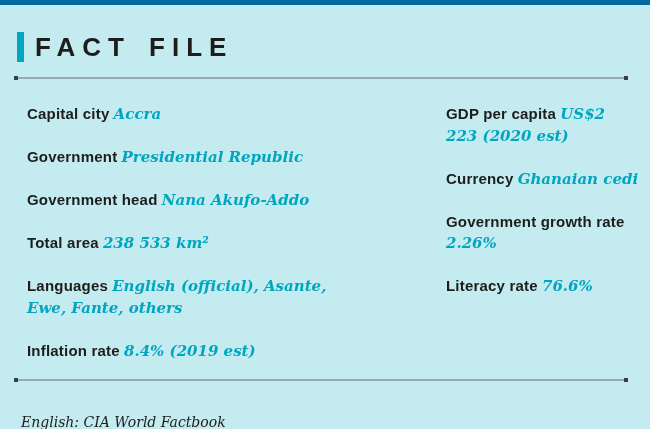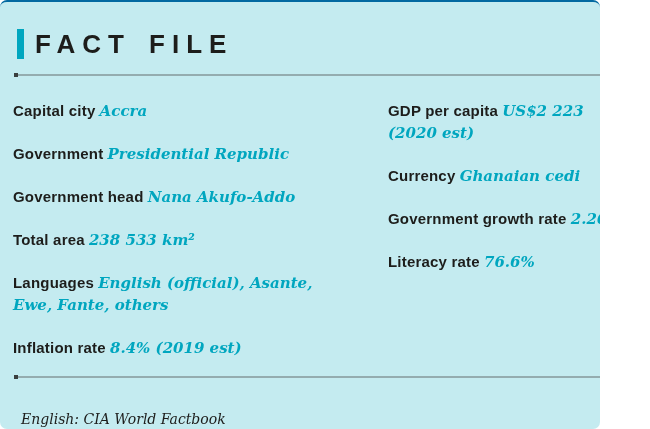--- a/index.html
+++ b/index.html
@@ -10,26 +10,25 @@
     --rule-dot:#3a3f3f;
   }
   *{box-sizing:border-box;}
   html,body{margin:0;padding:0;}
   body{
     font-family:"Liberation Sans", sans-serif;
     background:#ffffff;
   }
   .page{
     position:relative;
-    width:600px;
+    width:650px;
     height:429px;
     background:var(--background,#c4ebf0);
-    border-top:2px solid #0369a1;
+    border-top:5px solid #0369a1;
     overflow:hidden;
-    border-radius:7px;
   }
   .title-row{
     position:absolute;
     left:17px;
     top:27px;
     display:flex;
     align-items:center;
   }
   .accent-bar{
     width:7px;
@@ -63,24 +62,25 @@
     position:absolute;
     top:-1px;
     width:4px;
     height:4px;
     background:var(--rule-dot,#3a3f3f);
   }
   .rule::before{left:0;}
   .rule::after{right:0;}
   .columns{
     position:absolute;
-    left:13px;
+    left:27px;
     top:98px;
     width:614px;
     display:flex;
+    gap:44px;
   }
   .col{display:block;}
   .col-left{width:335px;flex:0 0 auto;}
   .col-right{flex:1 1 auto;margin-left:40px;}
   .fact{
     font-size:15px;
     line-height:21px;
     margin:0 0 21px 0;
     color:var(--text-dark,#1d1d1b);
   }

